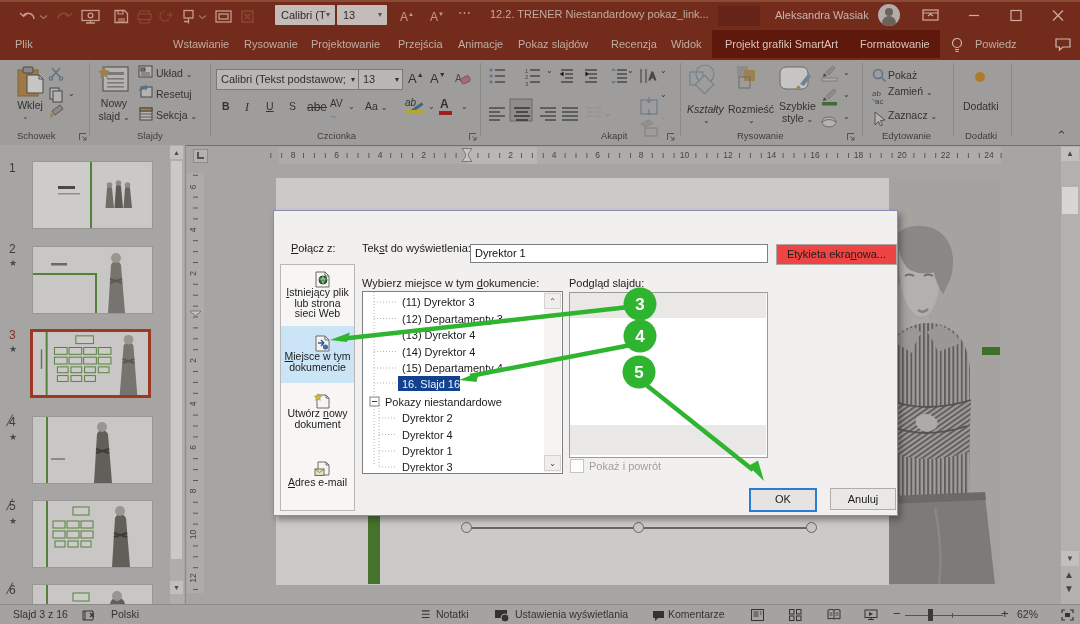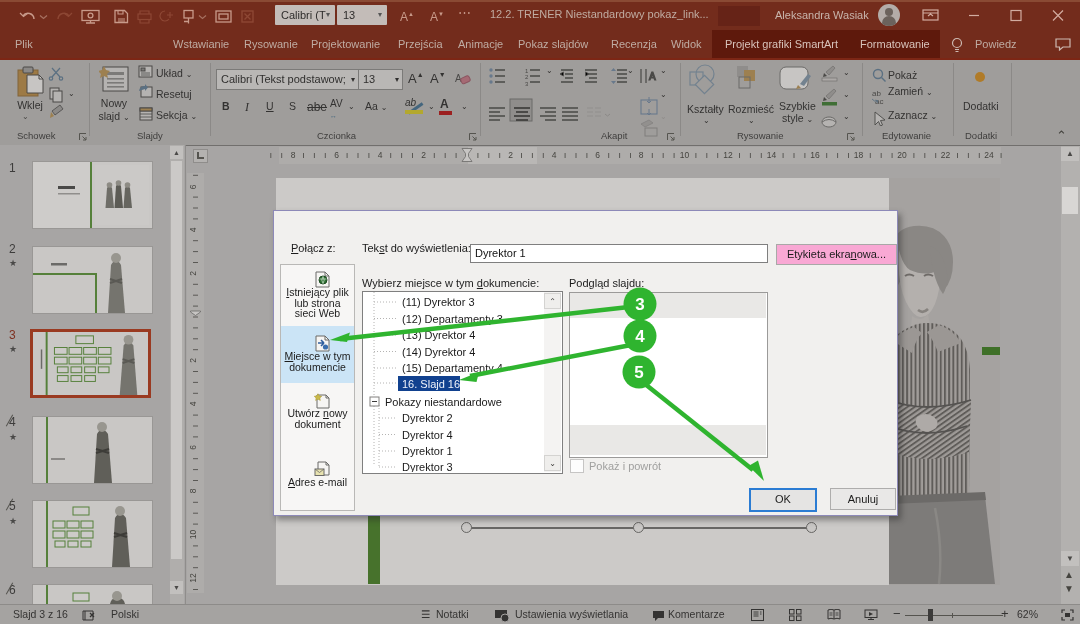--- a/index.html
+++ b/index.html
@@ -40,21 +40,21 @@
   
   #vsb{left:1061px;top:146px;width:19px;height:458px;background:#b3b1af;}
   
   #dlg{left:273px;top:210px;width:623px;height:304px;background:#f1f0ee;border:1px solid #8d89b8;box-shadow:3px 4px 6px rgba(40,40,40,0.45);}
   #dlgtitle{left:0;top:0;width:623px;height:26px;background:#a7a0d6;position:absolute;}
   #dlgtitle span{position:absolute;left:12px;top:6px;font-size:11.5px;color:#2b2960;}
   .dlbl{position:absolute;font-size:11px;color:#1c1c1c;}
   #leftcol{position:absolute;left:6px;top:53px;width:73px;height:245px;background:#f7f6f5;border:1px solid #b9b8b6;}
   .lcitem{position:absolute;left:0;width:73px;text-align:center;font-size:10.5px;color:#1c1c1c;line-height:10.5px;}
   #txtfield{position:absolute;left:196px;top:33px;width:292px;height:15px;background:#fff;border:1px solid #7f7f7f;font-size:11px;color:#111;padding:2px 0 0 4px;}
-  #etybtn{position:absolute;left:502px;top:33px;width:119px;height:19px;background:#f9a8d4;border:1px solid #a9a8a7;text-align:center;font-size:11px;color:#1c1c1c;line-height:19px;}
+  #etybtn{position:absolute;left:502px;top:33px;width:119px;height:19px;background:#ef4444;border:1px solid #a9a8a7;text-align:center;font-size:11px;color:#1c1c1c;line-height:19px;}
   #tree{position:absolute;left:88px;top:80px;width:199px;height:181px;background:#fff;border:1px solid #7f7f7f;}
   #preview{position:absolute;left:295px;top:81px;width:197px;height:164px;background:#fff;border:1px solid #9b9a99;}
   #okbtn{position:absolute;left:475px;top:277px;width:64px;height:20px;background:#e5e4e3;border:2px solid #2b7cd3;text-align:center;font-size:11px;line-height:18px;color:#1c1c1c;}
   #anbtn{position:absolute;left:556px;top:277px;width:64px;height:20px;background:#e9e8e7;border:1px solid #aeadac;text-align:center;font-size:11px;line-height:20px;color:#1c1c1c;}
 </style>
 </head>
 <body>
 
 <div class="abs" id="titlebar">
     <div class="abs hl"></div>
@@ -336,21 +336,21 @@
       <path d="M138 8 l7 -6 2 2 -6 7 z" fill="#8f8d8b" stroke="#6b6a68" stroke-width="0.6"></path>
       <path d="M136 9 l3 3 -4 1 z" fill="#4a4947"></path>
         <rect x="134" y="14" width="15" height="3" fill="#aba8a6" stroke="#6b6a68" stroke-width="0.6"></rect>
       <path d="M138 32 l8 -7 2 2 -7 8 z" fill="#8f8d8b" stroke="#6b6a68" stroke-width="0.6"></path>
         <path d="M136 33 l3 3 -4 1 z" fill="#4a4947"></path>
       <rect x="134" y="38" width="15" height="3.5" fill="#3f6e35"></rect>
       <path d="M141 53 a7 5 0 1 1 -0.01 0 z" fill="#b5b3b1" stroke="#6b6a68"></path>
       <path d="M134 58 q7 -5 14 0" fill="none" stroke="#6b6a68"></path>
     </g>
   </svg>
-  <div class="rtxt" style="left:687px;top:45px;">Kształty</div>
+  <div class="rtxt" style="left:687px;top:45px;font-style:italic;">Kształty</div>
   <div class="rtxt" style="left:703px;top:58px;font-size:8px;">⌄</div>
   <div class="rtxt" style="left:728px;top:45px;">Rozmieść</div>
   <div class="rtxt" style="left:748px;top:58px;font-size:8px;">⌄</div>
   <div class="rtxt" style="left:779px;top:42px;">Szybkie</div>
   <div class="rtxt" style="left:782px;top:54px;">style <span style="font-size:8px;">⌄</span></div>
   <div class="rtxt" style="left:843px;top:10px;font-size:8px;">⌄</div>
   <div class="rtxt" style="left:843px;top:32px;font-size:8px;">⌄</div>
   <div class="rtxt" style="left:843px;top:54px;font-size:8px;">⌄</div>
   <div class="glabel" style="left:737px;">Rysowanie</div>
   <svg class="abs" style="left:846px;top:74px" width="10" height="10" viewBox="0 0 10 10">

